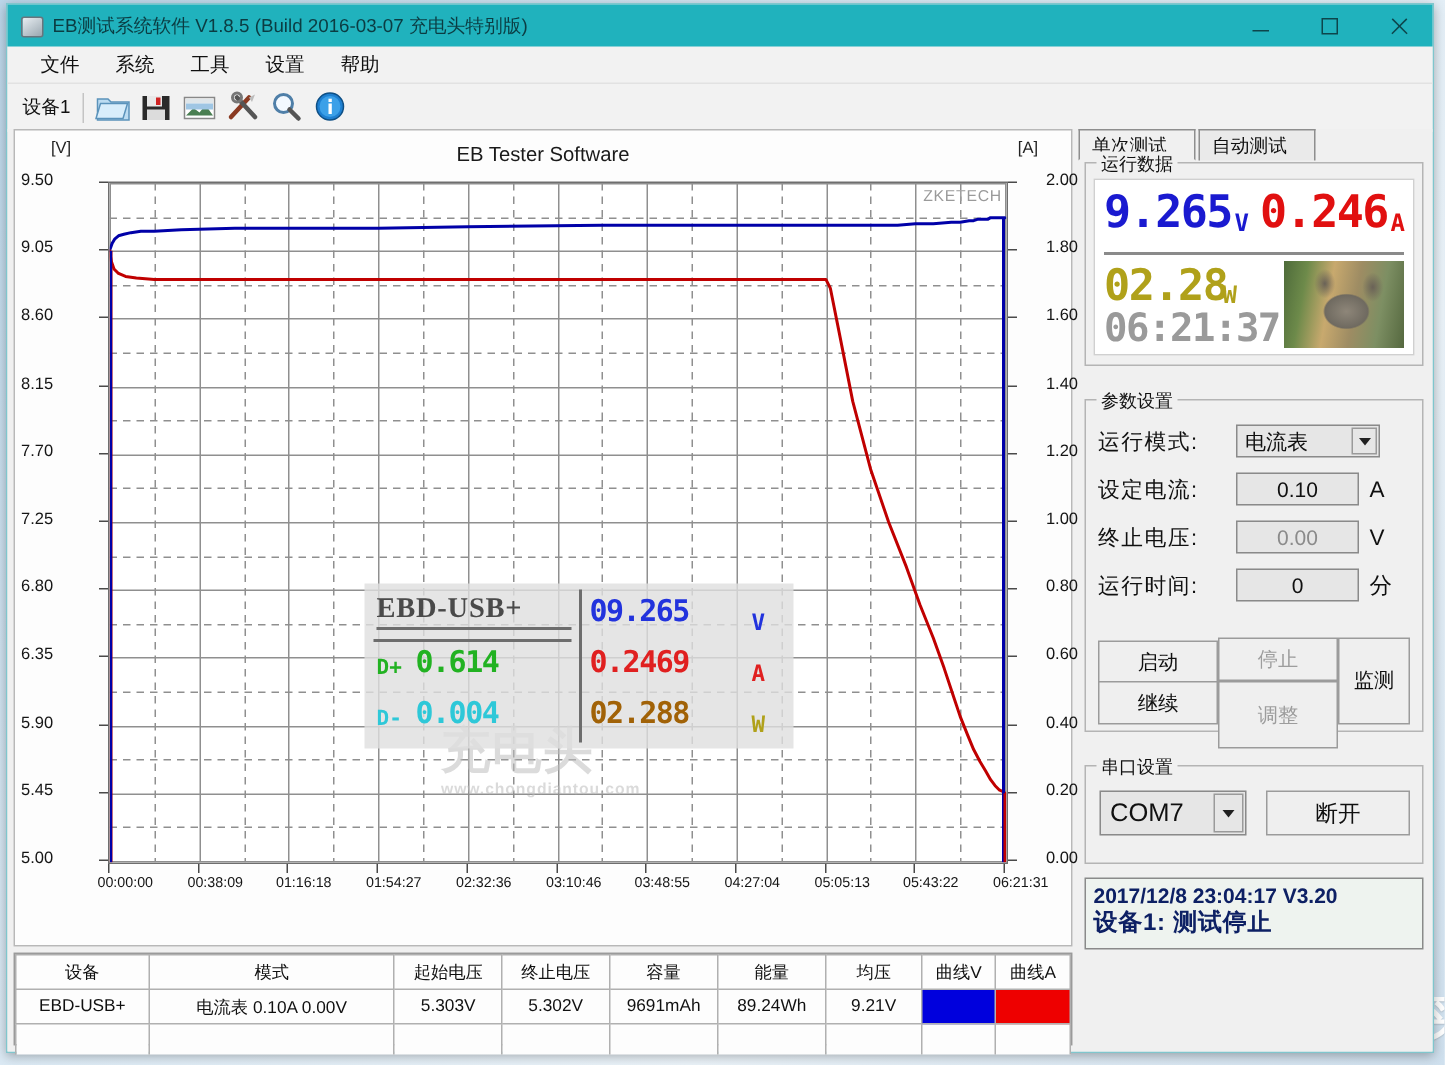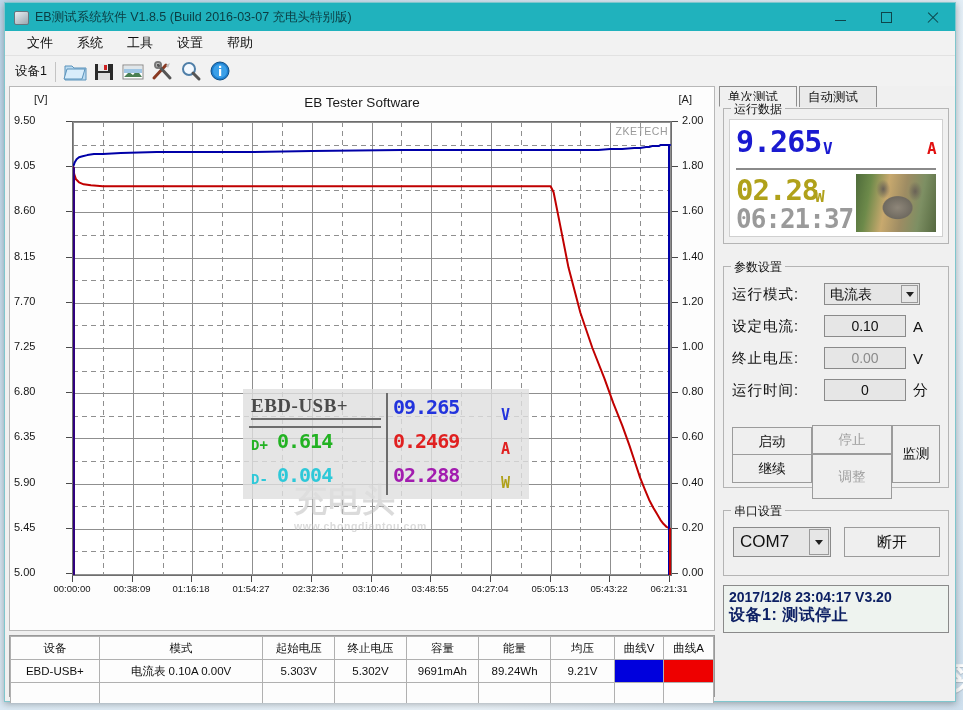--- a/index.html
+++ b/index.html
@@ -113,26 +113,26 @@
   #zketech{
     position:absolute;right:3px;top:3px;font-size:10.5px;color:#9a9a9a;
     letter-spacing:.5px;
   }
   .ytick{
     position:absolute;right:0;font-size:11px;color:#151515;
     text-align:left;width:52px;
   }
   .ytickR{
     position:absolute;left:0;font-size:11px;color:#151515;
-    text-align:left;width:52px;
+    text-align:center;width:52px;
   }
   .tickmark{position:absolute;width:6px;height:1px;background:#4a4a4a;}
   .xtick{
     position:absolute;top:496px;font-size:9.5px;color:#151515;
-    width:60px;text-align:center;
+    width:60px;text-align:right;
   }
   .xtickmark{position:absolute;top:489px;width:1px;height:6px;background:#4a4a4a;}
 
   
   #wm{
     position:absolute;left:221px;top:358px;width:168px;height:68px;
     opacity:.55;pointer-events:none;
   }
   #wm .wm-cn{
     font-size:33px;font-weight:bold;color:#bfbfbf;letter-spacing:1px;
@@ -511,21 +511,21 @@
 
           <div class="lbl seg" style="left:8px;top:82px;color:#2ec8d8;">D-</div>
           <div class="big seg" style="left:34px;top:74px;color:#2ec8d8;">0.004</div>
 
           <div class="big seg" style="left:150px;top:6px;color:#2233dd;">09.265</div>
           <div class="unit seg" style="left:258px;top:17px;color:#2233dd;">V</div>
 
           <div class="big seg" style="left:150px;top:40px;color:#e02020;">0.2469</div>
           <div class="unit seg" style="left:258px;top:51px;color:#e02020;">A</div>
 
-          <div class="big seg" style="left:150px;top:74px;color:#a21caf;">02.288</div>
+          <div class="big seg" style="left:150px;top:74px;color:#a16207;">02.288</div>
           <div class="unit seg" style="left:258px;top:85px;color:#b0a11a;">W</div>
         </div>
       </div>
     </div>
 
     <div id="table-wrap">
       <table>
         <thead>
           <tr>
             <th style="width:88px;">设备</th>
@@ -571,20 +571,21 @@
       <div id="tabs">
         <div class="tab active" style="left:0px;width:78px;">单次测试</div>
         <div class="tab" style="left:80px;width:78px;">自动测试</div>
       </div>
 
       <div class="gbox" id="grp-run">
         <div class="glegend">运行数据</div>
         <div id="run-inner">
           <div class="dv" style="left:6px;top:4px;font-size:30px;color:#1a1ad0;letter-spacing:-1px;">9.265</div>
           <div class="dv" style="left:93px;top:19px;font-size:16px;color:#1a1ad0;">V</div>
+          <div class="dv" style="left:110px;top:4px;font-size:30px;color:#e11010;letter-spacing:-1px;">0.246</div>
           <div class="dv" style="left:197px;top:19px;font-size:16px;color:#e11010;">A</div>
           <div id="run-sep"></div>
           <div class="dv" style="left:6px;top:53px;font-size:29px;color:#b0a11a;letter-spacing:-1px;">02.28</div>
           <div class="dv" style="left:85px;top:67px;font-size:16px;color:#b0a11a;">W</div>
           <div class="dv" style="left:6px;top:84px;font-size:26px;color:#9a9a9a;letter-spacing:-1px;">06:21:37</div>
           <div id="cat"></div>
         </div>
       </div>
 
       <div class="gbox" id="grp-param">

